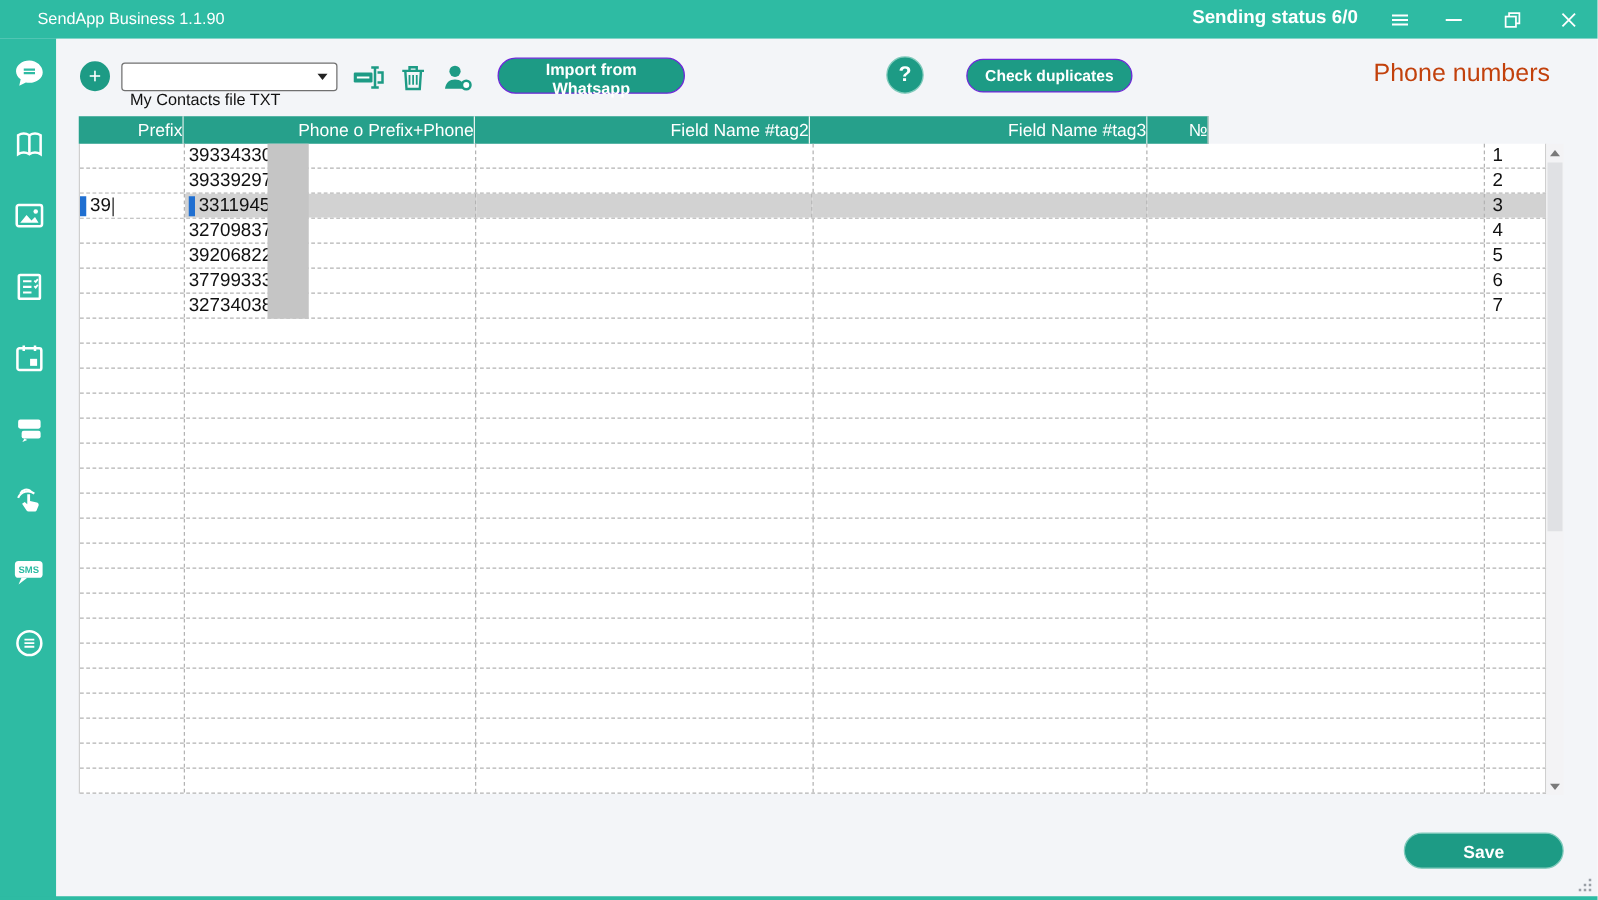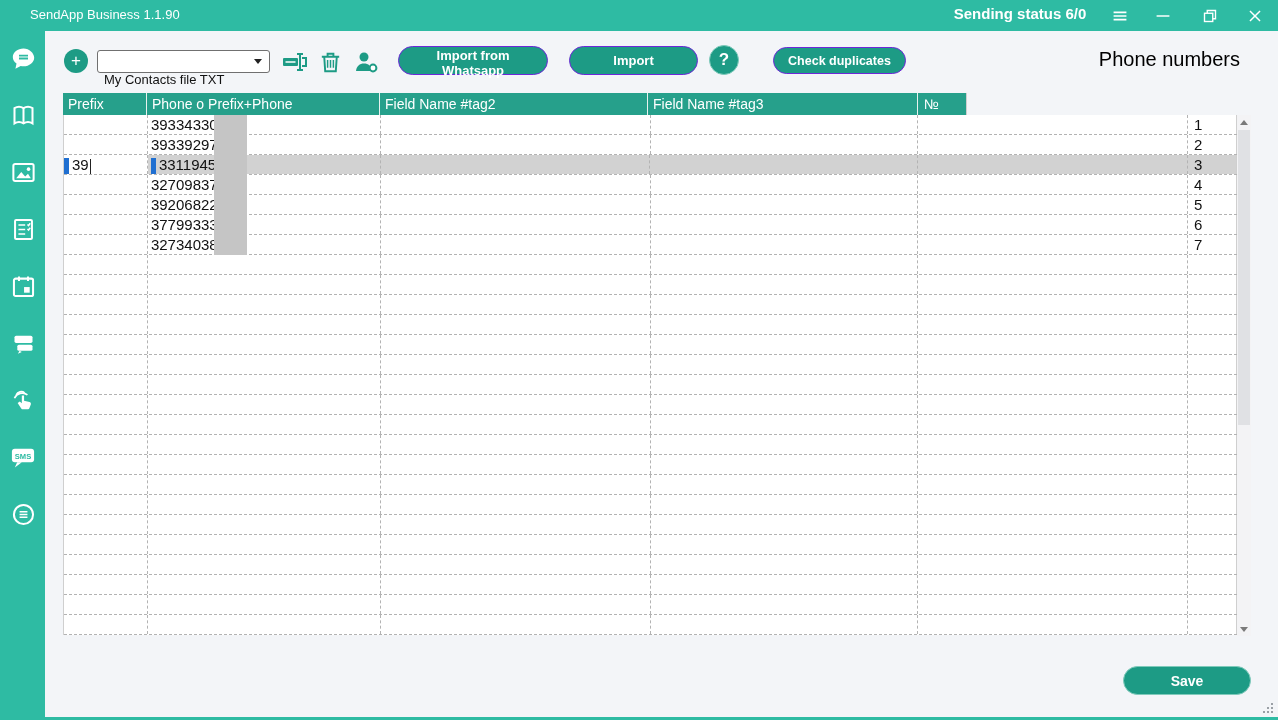--- a/index.html
+++ b/index.html
@@ -26,26 +26,26 @@
   .combo .arrow{width:0;height:0;border-left:4px solid transparent;border-right:4px solid transparent;
                 border-top:5px solid #222;margin-right:7px;}
   .tool-icon{position:absolute;top:17px;width:28px;height:28px;display:flex;align-items:center;justify-content:center;}
   .pill{position:absolute;background:#1d9b85;border:1px solid #6d28d9;border-radius:15px;color:#fff;
         font-weight:bold;font-size:13px;text-align:center;font-family:"Liberation Sans",sans-serif;}
   .btn-whatsapp{left:353px;top:15px;width:150px;height:29px;}
   .btn-import{left:524px;top:15px;width:129px;height:29px;}
   .btn-help{position:absolute;left:664px;top:14px;width:30px;height:30px;border-radius:50%;
             background:#1d9b85;border:1px solid #7fcabb;color:#fff;font-size:17px;font-weight:bold;text-align:center;}
   .btn-check{left:728px;top:16px;width:133px;height:27px;font-size:12.5px;}
-  .page-title{position:absolute;right:38px;top:17px;color:#000000;font-size:20px;}
+  .page-title{position:absolute;right:38px;top:17px;color:#c2410c;font-size:20px;}
   
   .grid{position:absolute;left:18px;top:62px;width:1174px;}
   .thead{display:flex;height:22px;}
   .thcell{background:#26a08b;color:#fff;font-size:14px;line-height:22px;padding-left:5px;
-          box-sizing:border-box;border-right:1px solid #e8f2ef;white-space:nowrap;overflow:hidden;}
+          box-sizing:border-box;border-right:1px solid #e8f2ef;white-space:nowrap;overflow:hidden;text-align:right;}
   .tbody{background:#fff;border-left:1px solid #cfcfcf;}
   .trow{display:flex;height:20px;box-sizing:border-box;border-bottom:1px dashed #b3b3b3;}
   .tcell{box-sizing:border-box;border-right:1px dashed #b3b3b3;font-size:15px;line-height:19px;
          color:#111;white-space:nowrap;overflow:hidden;padding-left:3px;}
   .c0{width:84px;} .c1{width:233px;} .c2{width:270px;} .c3{width:268px;} .c4{width:270px;}
   .c5{width:49px;border-right:1px solid #cfcfcf;padding-left:6px;}
   .trow.selected .tcell{background:#d2d2d2;}
   .trow.selected .tcell.editing{background:#fff;padding-left:0;}
   .selbar{display:inline-block;width:5px;height:16px;background:#1f6fd1;vertical-align:middle;margin-right:3px;}
   .caret{display:inline-block;width:1px;height:15px;background:#222;vertical-align:middle;margin-left:1px;}
@@ -193,21 +193,20 @@
   </div>
   <div class="tool-icon" style="left:307px;">
     <svg width="30" height="30" viewBox="0 0 28 28">
         <circle cx="12" cy="9" r="4.5" fill="#1d9b85"></circle>
         <path d="M4 23c.5-5 3.7-7.5 8-7.5s7.5 2.5 8 7.5z" fill="#1d9b85"></path>
         <circle cx="21" cy="20" r="3.4" fill="#fff" stroke="#1d9b85" stroke-width="2"></circle>
       </svg>
   </div>
 
   <button class="pill btn-whatsapp">Import from Whatsapp</button>
-  <button class="pill btn-import">Import</button>
   <button class="btn-help">?</button>
   <button class="pill btn-check">Check duplicates</button>
 
   <div class="page-title">Phone numbers</div>
 
   <div class="grid">
     <div class="thead">
       <div class="thcell c0">Prefix</div>
       <div class="thcell c1">Phone o Prefix+Phone</div>
       <div class="thcell c3">Field Name #tag2</div>

